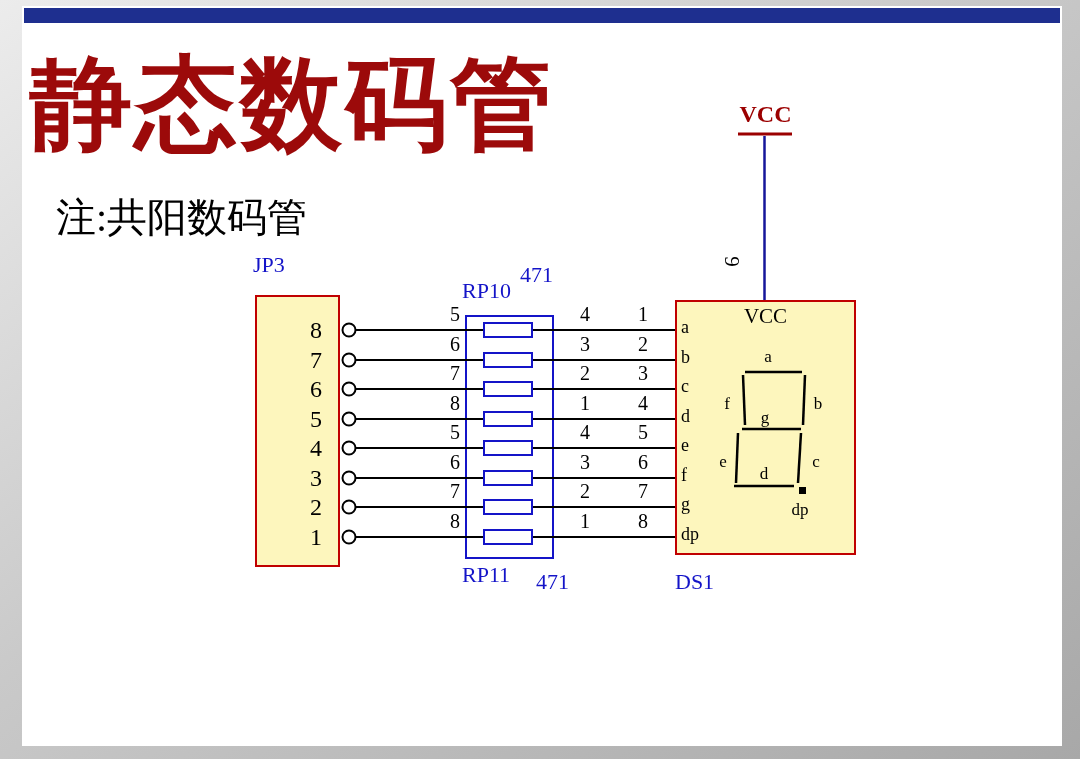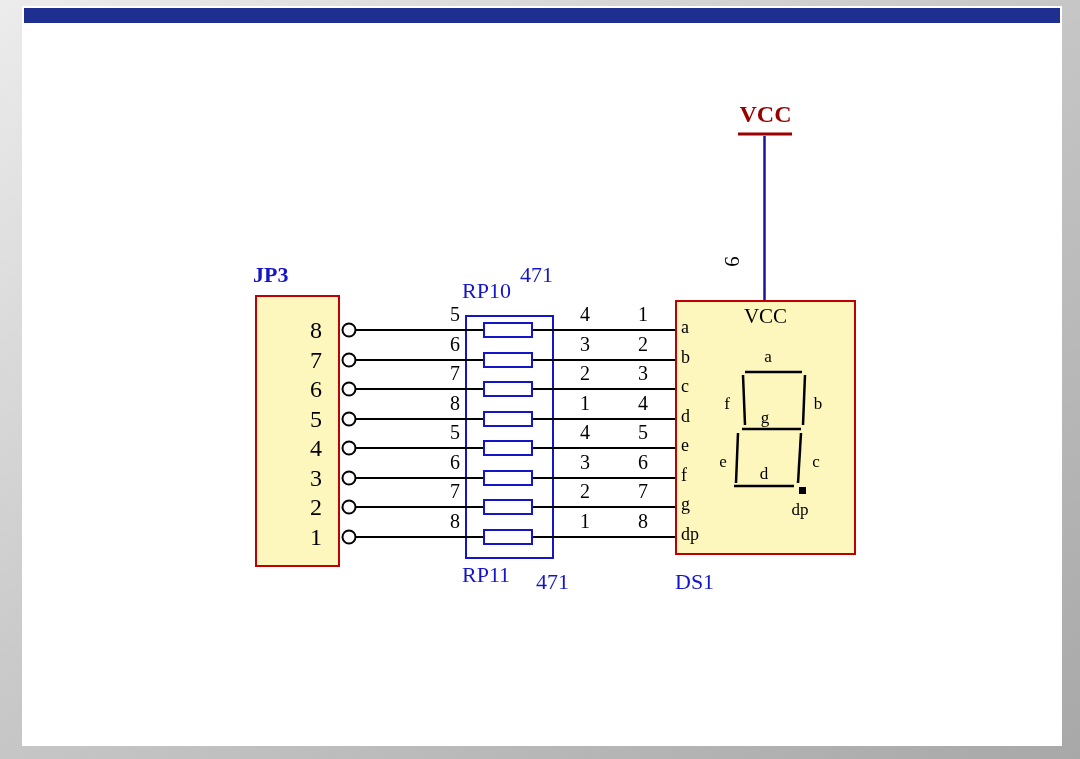--- a/index.html
+++ b/index.html
@@ -23,20 +23,22 @@
   svg{position:absolute;left:0;top:0;pointer-events:none;}
 </style>
 </head>
 <body>
 
 <div class="frame">
   <div class="slide">
 
     <div class="topbar"></div>
 
+    <div class="abs title">静态数码管</div>
+    <div class="abs note">注:共阳数码管</div>
 
     <div class="abs ybox" style="left:233px;top:289px;width:85px;height:272px;"></div>
     <div class="abs ybox" style="left:653px;top:294px;width:181px;height:255px;"></div>
     <div class="abs rpbox" style="left:443px;top:309px;width:89px;height:244px;"></div>
 
     <svg width="1040" height="740" viewBox="0 0 1040 740">
       <g>
         <line x1="716" y1="128" x2="770" y2="128" stroke="#9b0000" stroke-width="3"></line>
         <line x1="742.5" y1="130" x2="742.5" y2="294" stroke="#16169a" stroke-width="2.5"></line>
       </g>
@@ -78,21 +80,21 @@
         <line x1="716" y1="427" x2="714" y2="477"></line>
         <line x1="779" y1="427" x2="776" y2="477"></line>
         <line x1="712" y1="480" x2="772" y2="480"></line>
         <rect x="777" y="481" width="7" height="7" fill="#000" stroke="none"></rect>
       </g>
     </svg>
 
     <div class="abs vcc-top">VCC</div>
     <div class="abs nine">9</div>
 
-    <div class="abs blue-label" style="left:231px;top:256px;font-weight:bold;">JP3</div>
+    <div class="abs blue-label" style="left:231px;top:246px;">JP3</div>
     <div class="abs pinnum" style="left:238px;top:309px;width:62px;">8</div>
     <div class="abs pinnum" style="left:238px;top:339px;width:62px;">7</div>
     <div class="abs pinnum" style="left:238px;top:368px;width:62px;">6</div>
     <div class="abs pinnum" style="left:238px;top:398px;width:62px;">5</div>
     <div class="abs pinnum" style="left:238px;top:427px;width:62px;">4</div>
     <div class="abs pinnum" style="left:238px;top:457px;width:62px;">3</div>
     <div class="abs pinnum" style="left:238px;top:486px;width:62px;">2</div>
     <div class="abs pinnum" style="left:238px;top:516px;width:62px;">1</div>
 
     <div class="abs blue-label" style="left:440px;top:272px;">RP10</div>

